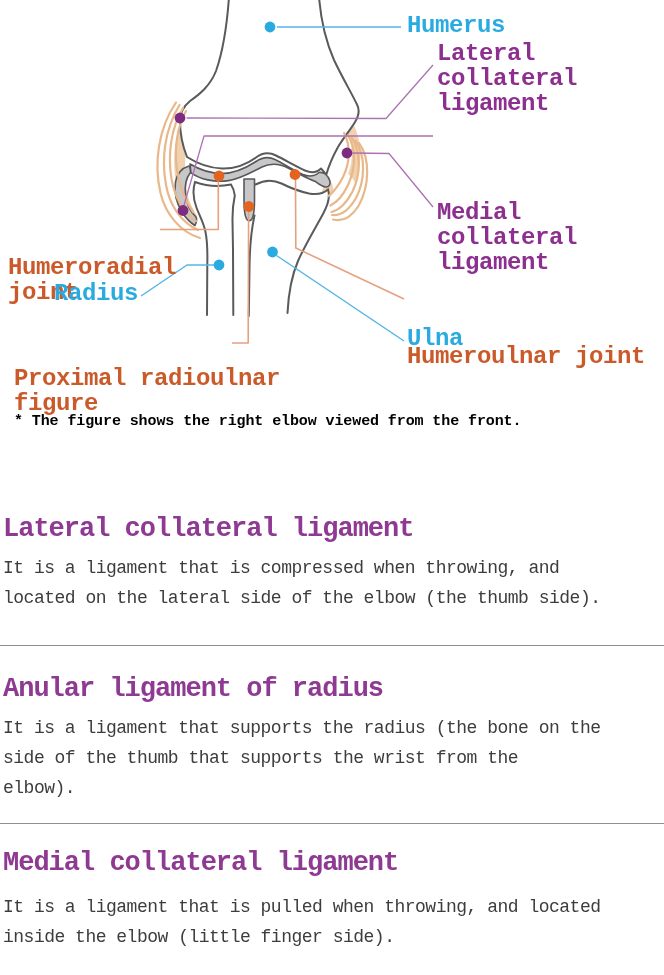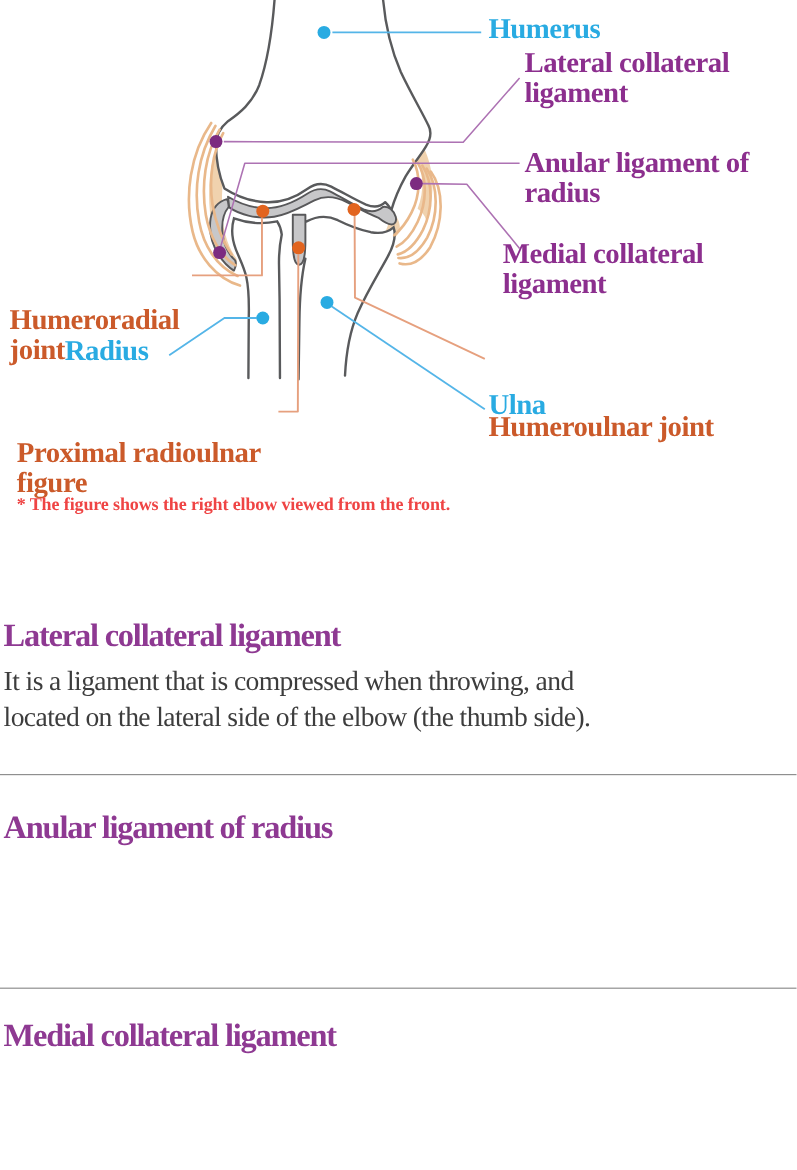--- a/index.html
+++ b/index.html
@@ -1,51 +1,51 @@
 <!DOCTYPE html>
 <html><head>
 <meta charset="utf-8">
 <style>
   html,body{margin:0;padding:0;background:#fff;}
   #stage{
     position:relative; width:664px; height:975px; background:#ffffff;
-    font-family:Liberation Serif, serif; overflow:hidden;
+    font-family:Liberation Mono, monospace; overflow:hidden;
   }
   #anatomy-svg{position:absolute; left:0; top:0;}
   .dlabel{
     position:absolute; font-size:24px; font-weight:700; line-height:25px;
     letter-spacing:-0.4px; white-space:pre-line;
   }
   .lbl-bone{color:#29abe2;}
   .lbl-ligament{color:#8c2f8e;}
   .lbl-joint{color:#cb5a2a;margin-top:41px;}
   .fig-note{
     position:absolute; left:14px; top:413px; font-size:15px; font-weight:700;
-    color:#ef4444; letter-spacing:-0.1px;
+    color:#000000; letter-spacing:-0.1px;
   }
   .section-heading{
     position:absolute; left:3px; width:660px; font-size:27px; font-weight:700;
     letter-spacing:-1px; line-height:32px; color:#8e3992;
   }
   .section-body{
-    position:absolute; left:3px; width:658px; font-size:23px; font-weight:400;
+    position:absolute; left:3px; width:658px; font-size:18px; font-weight:400;
     letter-spacing:-0.5px; line-height:30px; color:#3d3d3d; white-space:pre-line;
   }
   .divider{
     position:absolute; left:0; width:664px; height:0; border-top:1px solid #8f8f8f;
   }
   .h1{top:513px;} .p1{top:553px;}
   .div1{top:645px;}
   .h2{top:673px;} .p2{top:713px;}
   .div2{top:823px;}
   .h3{top:847px;} .p3{top:892px;}
   .lab-humerus{left:407px; top:13px;}
   .lab-lateral{left:437px; top:41px;}
   .lab-anular{left:437px; top:124px;}
-  .lab-medial{left:419px; top:200px;}
+  .lab-medial{left:437px; top:200px;}
   .lab-humeroradial{left:8px; top:214px;}
   .lab-radius{left:54px; top:281px;}
   .lab-proximal{left:14px; top:325px;}
   .lab-humeroulnar{left:407px; top:303px;}
   .lab-ulna{left:407px; top:326px;}
 </style>
 </head>
 <body>
 
 <div id="stage">
@@ -112,39 +112,42 @@
       <circle cx="347" cy="153" r="5.4" fill="#7c2b80"></circle>
       <circle cx="219" cy="176" r="5.4" fill="#e2641f"></circle>
       <circle cx="295" cy="174.5" r="5.4" fill="#e2641f"></circle>
       <circle cx="248.8" cy="206.5" r="5.4" fill="#e2641f"></circle>
     </g>
   </svg>
 
   <div class="dlabel lbl-bone lab-humerus">Humerus</div>
   <div class="dlabel lbl-ligament lab-lateral">Lateral collateral
 ligament</div>
-  <div class="dlabel lbl-ligament lab-anular">Anular ligament of
-radius</div>
   <div class="dlabel lbl-ligament lab-medial">Medial collateral
 ligament</div>
   <div class="dlabel lbl-joint lab-humeroradial">Humeroradial
 joint</div>
   <div class="dlabel lbl-bone lab-radius">Radius</div>
   <div class="dlabel lbl-joint lab-proximal">Proximal radioulnar
 figure</div>
   <div class="dlabel lbl-joint lab-humeroulnar">Humeroulnar joint</div>
   <div class="dlabel lbl-bone lab-ulna">Ulna</div>
 
   <div class="fig-note">* The figure shows the right elbow viewed from the front.</div>
 
   <div class="section-heading h1">Lateral collateral ligament</div>
   <div class="section-body p1">It is a ligament that is compressed when throwing, and
 located on the lateral side of the elbow (the thumb side).</div>
 
   <div class="divider div1"></div>
 
   <div class="section-heading h2">Anular ligament of radius</div>
+  <div class="section-body p2">It is a ligament that supports the radius (the bone on the
+side of the thumb that supports the wrist from the
+elbow).</div>
 
   <div class="divider div2"></div>
 
   <div class="section-heading h3">Medial collateral ligament</div>
+  <div class="section-body p3">It is a ligament that is pulled when throwing, and located
+inside the elbow (little finger side).</div>
 
 </div>
 
 </body></html>

